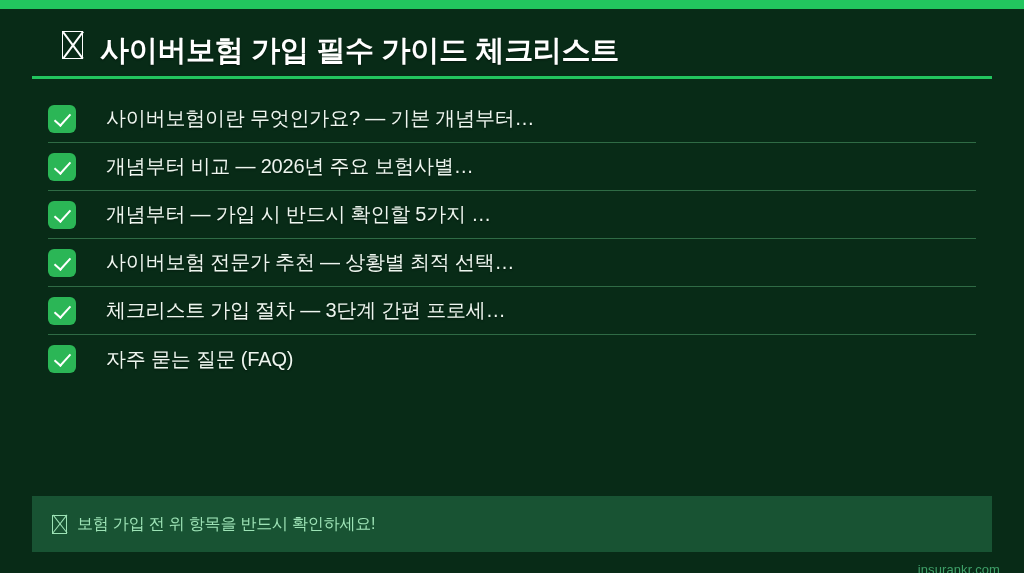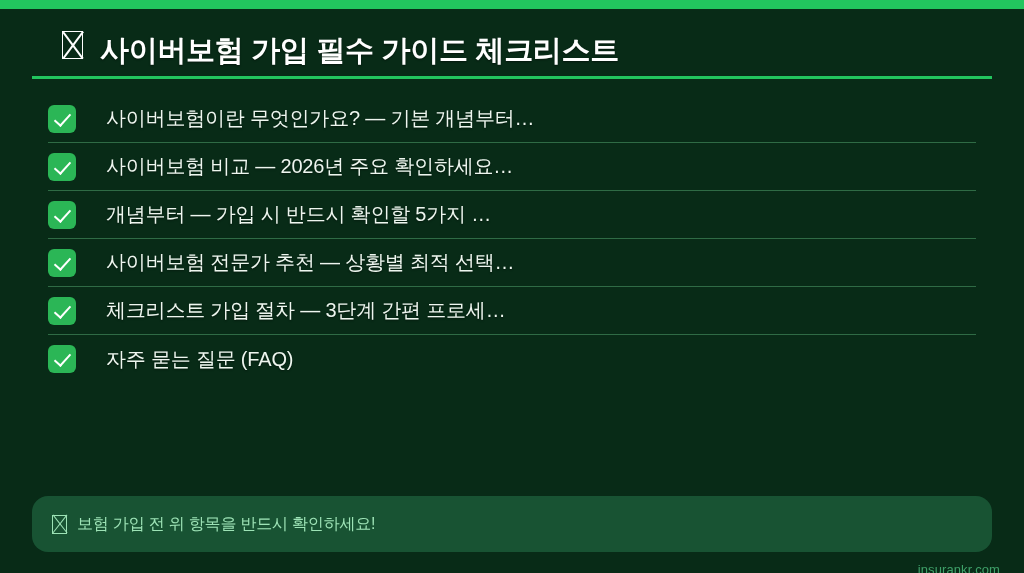--- a/index.html
+++ b/index.html
@@ -103,21 +103,21 @@
     white-space:nowrap;
     letter-spacing:-0.2px;
     text-shadow:0 1px 2px rgba(0,0,0,0.4);
   }
   
   .notice {
     position:absolute;
     left:32px; top:496px;
     width:960px; height:56px;
     background:#185333;
-    border-radius:16px;
+    border-radius:0;
     display:flex;
     align-items:center;
     padding-left:20px;
   }
   .notice-icon {
     margin-right:10px;
     display:inline-block;
   }
   .tofu-sm {
     display:block;
@@ -168,21 +168,21 @@
 
   <div class="list">
 
     <div class="list-item">
       <span class="check"></span>
       <span class="item-text">사이버보험이란 무엇인가요? — 기본 개념부터…</span>
     </div>
 
     <div class="list-item">
       <span class="check"></span>
-      <span class="item-text">사이버보험 비교 — 2026년 주요 확인하세요…</span>
+      <span class="item-text">개념부터 비교 — 2026년 주요 보험사별…</span>
     </div>
 
     <div class="list-item">
       <span class="check"></span>
       <span class="item-text">개념부터 — 가입 시 반드시 확인할 5가지 …</span>
     </div>
 
     <div class="list-item">
       <span class="check"></span>
       <span class="item-text">사이버보험 전문가 추천 — 상황별 최적 선택…</span>

